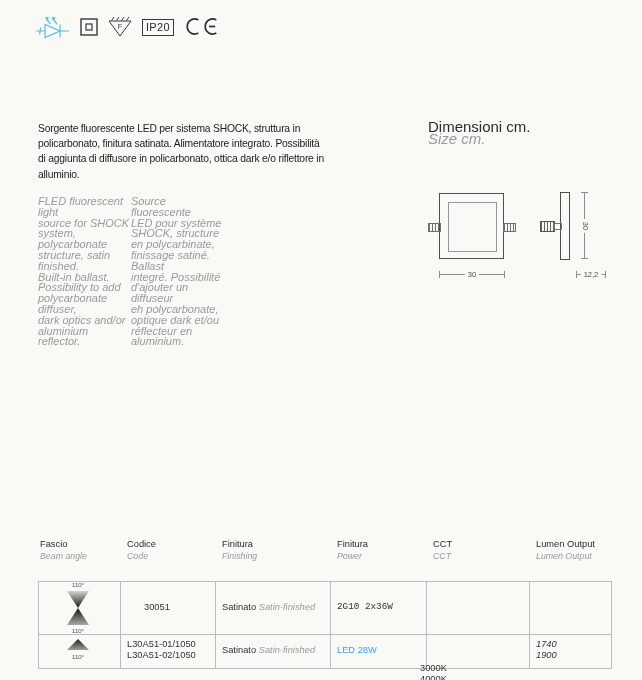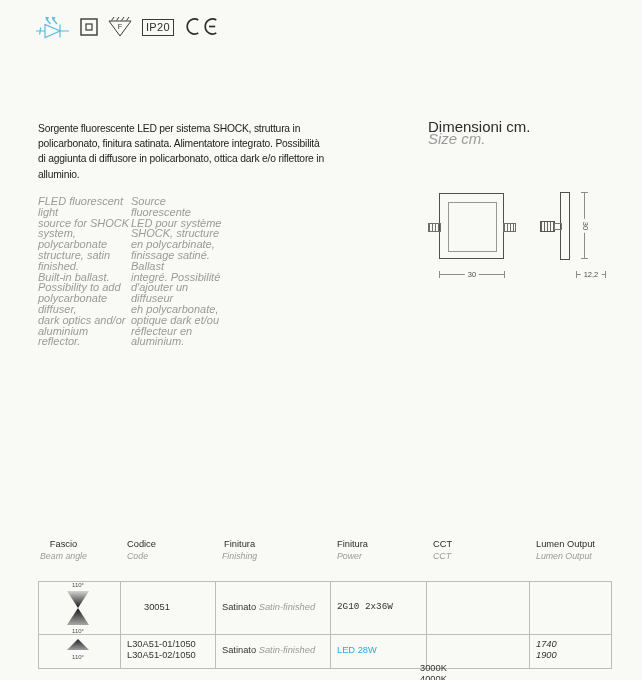--- a/index.html
+++ b/index.html
@@ -55,21 +55,21 @@
   .dim-v { position:absolute; width:8px; }
   .dim-v .dline { position:absolute; top:0; bottom:0; left:3px; border-left:1px solid #8c8c8c; }
   .dim-v .tk { position:absolute; left:0; width:7px; height:1px; background:#8c8c8c; }
   .dim-v .tk.t { top:0; } .dim-v .tk.b { bottom:0; }
   .dim-v .dlabel {
     position:absolute; left:50%; top:50%; transform:translate(-50%,-50%) rotate(90deg);
     background:#f9f9f6; padding:0 3px; font-size:7.5px; line-height:9px; color:#4d4d4d;
   }
   
   .thead { position:absolute; top:539px; font-size:9.3px; line-height:11.5px; }
-  .thead .it { color:#2b2b2b;text-align:center; }
+  .thead .it { color:#2b2b2b; }
   .thead .en { color:#9a9a9a; font-style:italic; font-size:8.8px; }
   .grid { position:absolute; left:38px; top:581px; width:572px; height:86px; border:1px solid #bcbcbc; }
   .grid .v { position:absolute; top:0; bottom:0; width:1px; background:#bcbcbc; }
   .grid .h { position:absolute; left:0; right:0; top:52px; height:1px; background:#bcbcbc; }
   .cell { position:absolute; font-size:9.3px; color:#333; line-height:10.5px; }
   .cell .muted { color:#9a9a9a; font-style:italic; }
   .cell.accent { color:#29abe2; }
   .beam { position:absolute; }
 </style>
 </head>

